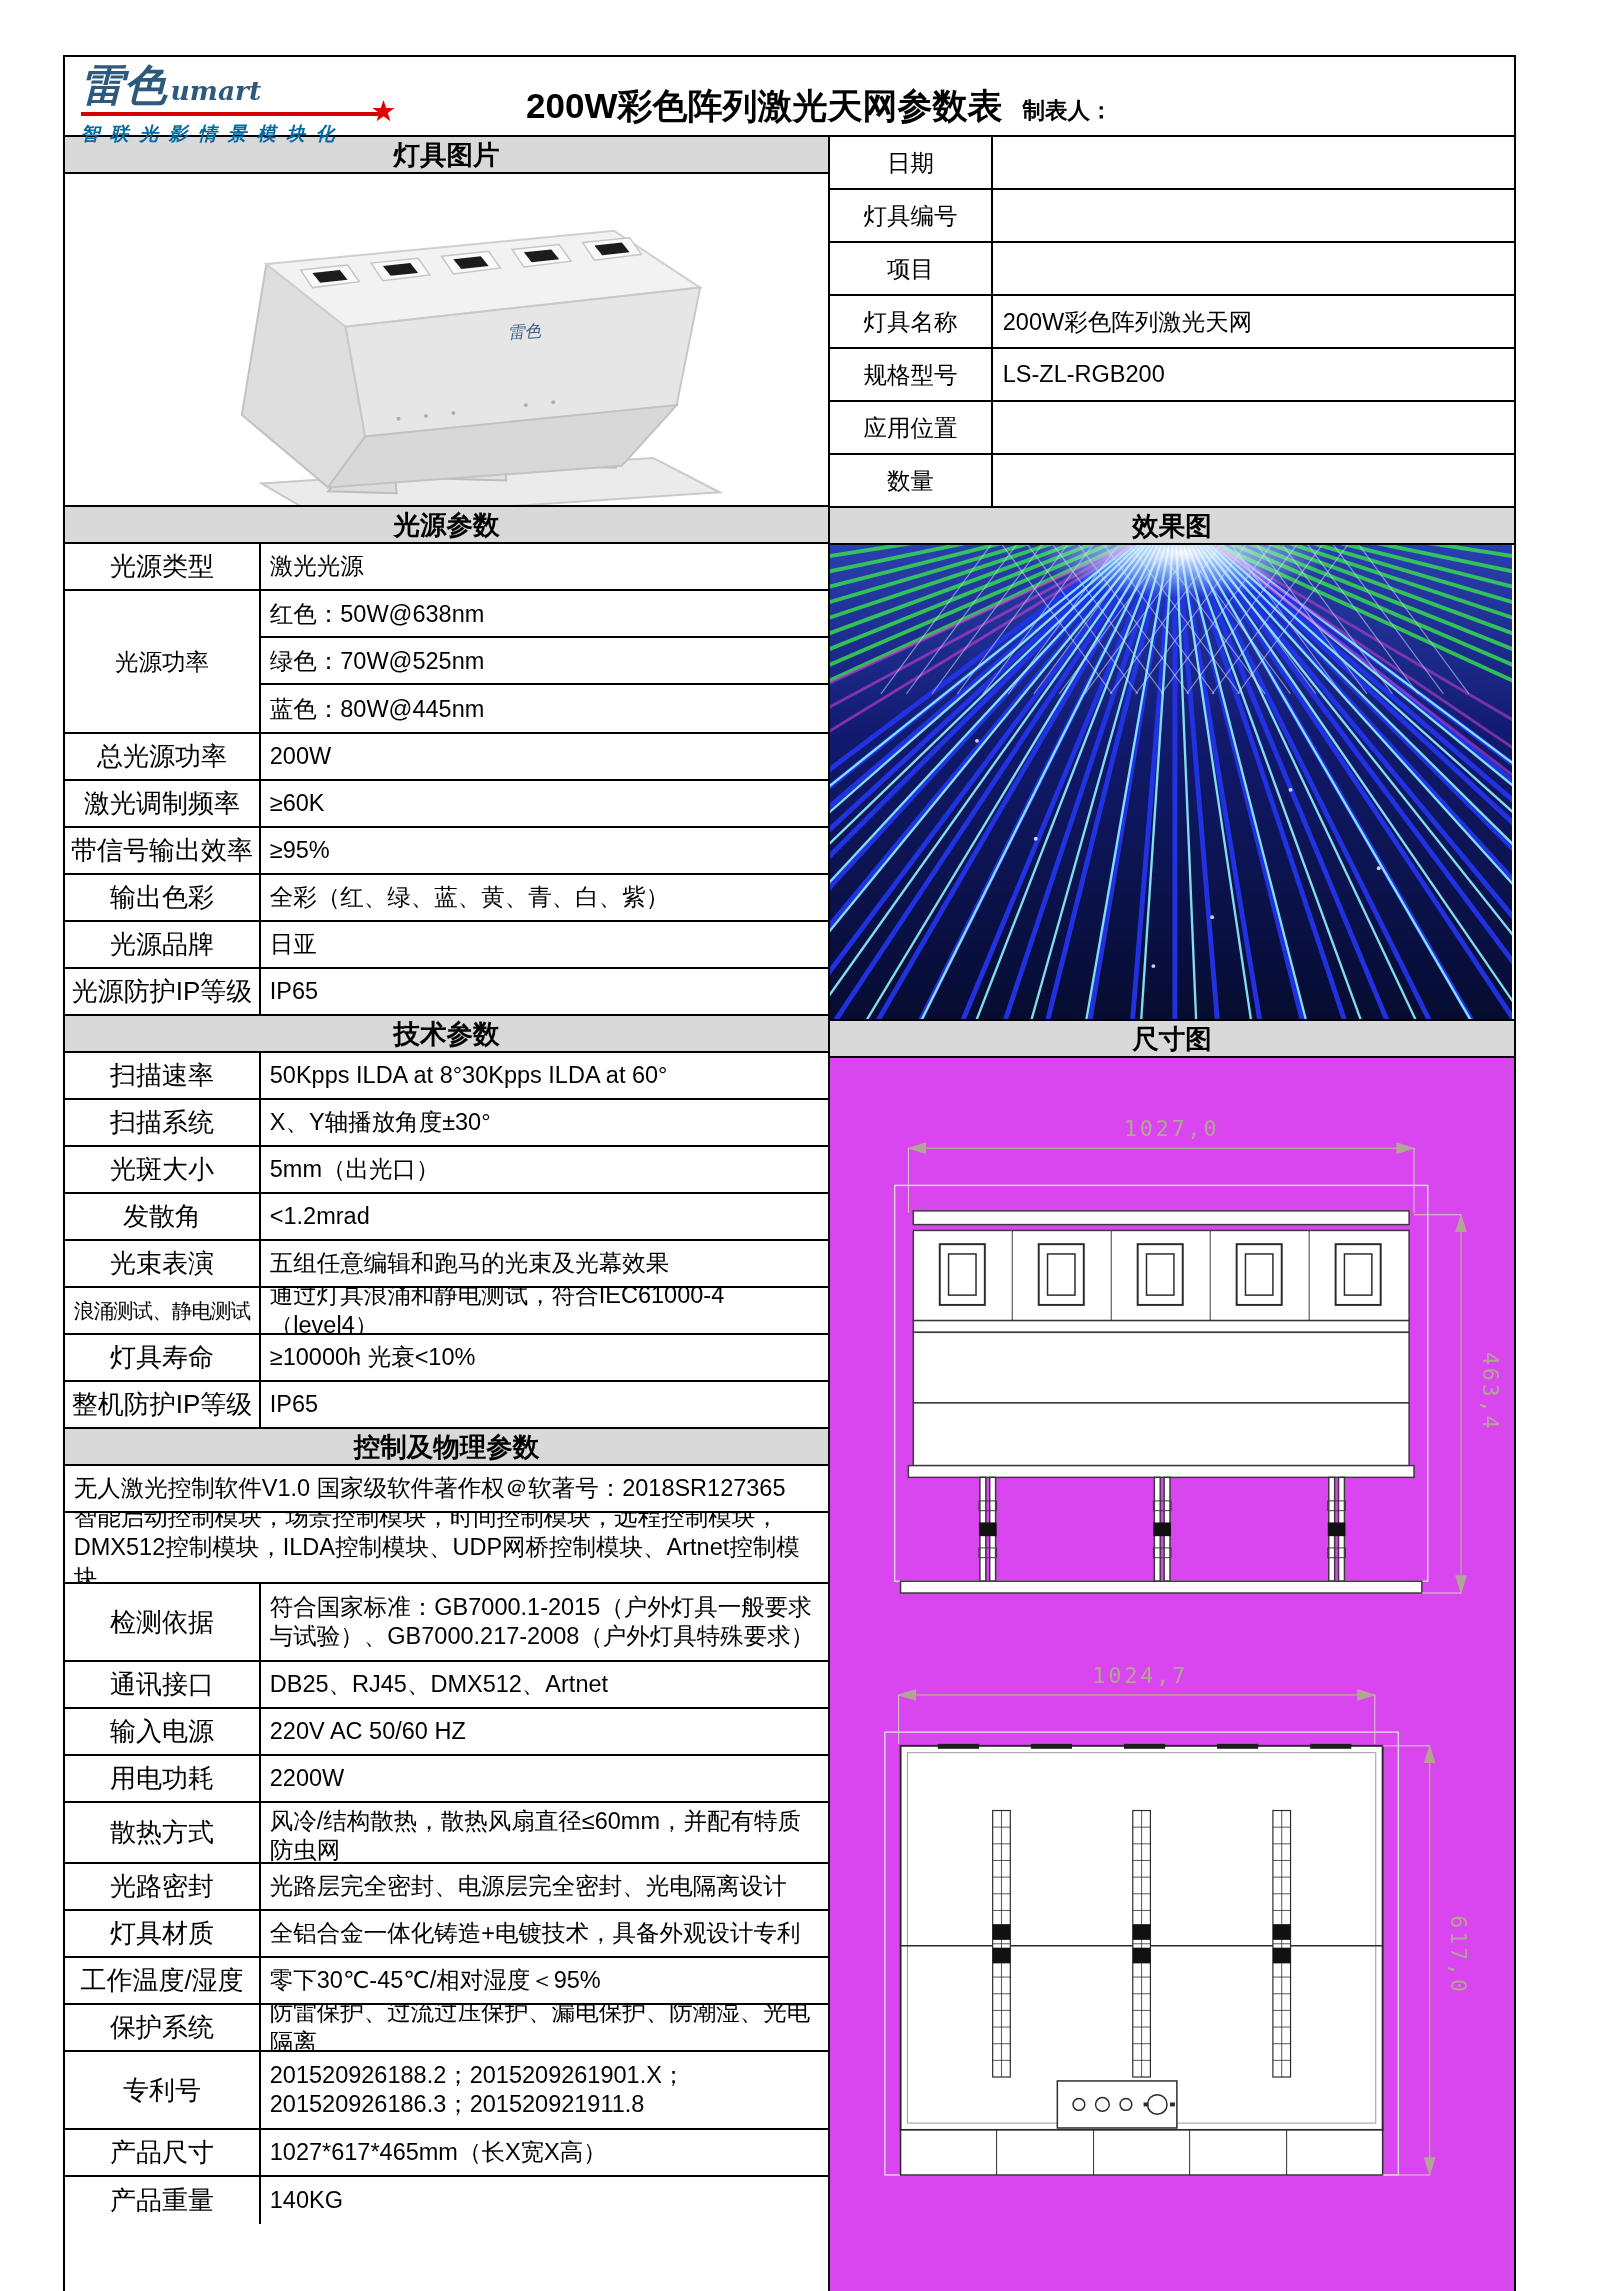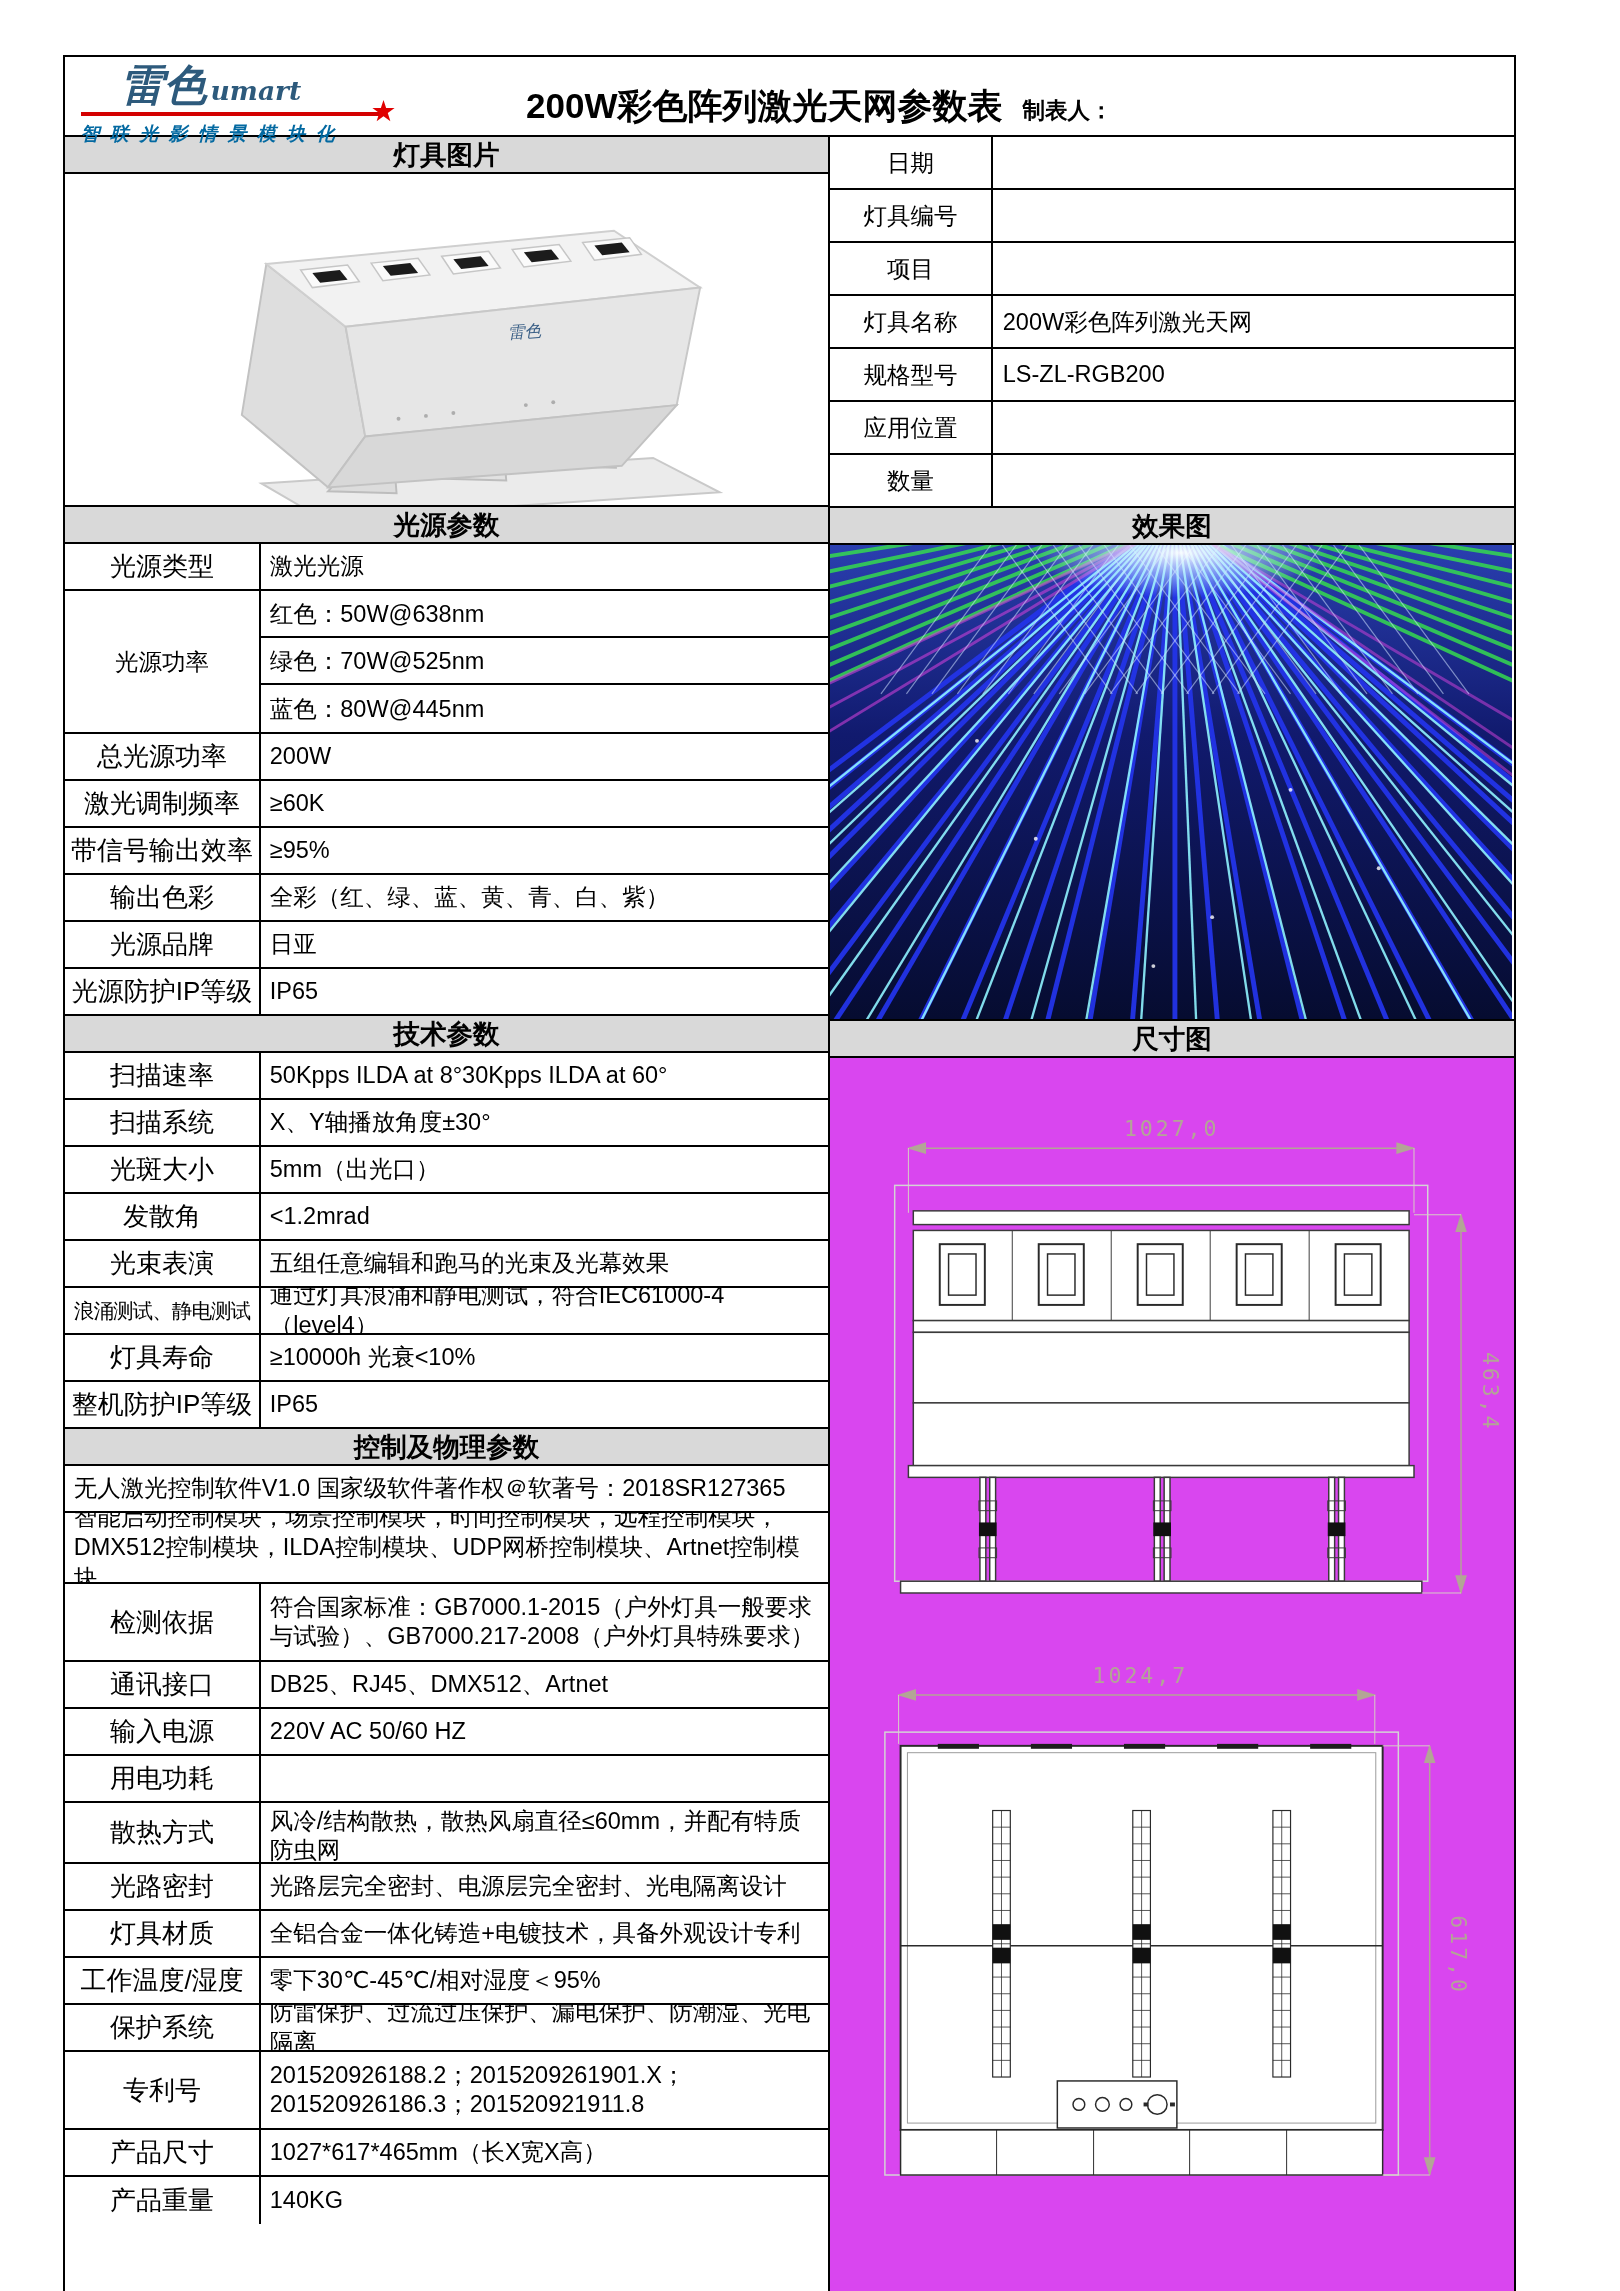--- a/index.html
+++ b/index.html
@@ -7,21 +7,21 @@
     width:1620px;height:2292px;background:#ffffff;position:relative;overflow:hidden;
     font-family:"Liberation Sans","DejaVu Sans",sans-serif;color:#000;
   }
   .page{
     position:absolute;left:63px;top:55px;width:1453px;
     border:2.9px solid #000;background:#fff;box-sizing:border-box;
   }
   
   .page-header{height:78px;position:relative;}
   .logo-block{position:absolute;left:15.7px;top:5.9px;width:323px;}
-  .logo-line1{position:relative;height:47px;margin-left:40px;}
+  .logo-line1{position:relative;height:47px;}
   .brand-cn{font-family:"DejaVu Serif","Liberation Serif",serif;font-style:italic;font-weight:bold;
     font-size:43px;color:#2d5a7c;line-height:45px;}
   .brand-en{font-family:"DejaVu Serif","Liberation Serif",serif;font-style:italic;font-weight:bold;
     font-size:26.5px;color:#2d5a7c;margin-left:3.9px;}
   .logo-rule{position:relative;width:302px;height:3.9px;background:#d40000;margin-top:2px;}
   .logo-star{position:absolute;right:-13.7px;top:-14.7px;color:#e00000;font-size:29px;line-height:29px;}
   .logo-tagline{margin-top:4.9px;font-weight:bold;font-style:italic;font-size:18.6px;color:#0369a1;letter-spacing:10.8px;white-space:nowrap;}
   .title-row{position:absolute;left:461px;top:25.5px;white-space:nowrap;}
   .doc-title{font-size:35px;font-weight:bold;display:inline-block;}
   .maker{font-size:22.5px;font-weight:bold;display:inline-block;margin-left:15.7px;}
@@ -225,20 +225,21 @@
       <div class="r">
         <div class="lab">通讯接口</div>
         <div class="val">DB25、RJ45、DMX512、Artnet</div>
       </div>
       <div class="r">
         <div class="lab">输入电源</div>
         <div class="val">220V AC 50/60 HZ</div>
       </div>
       <div class="r">
         <div class="lab">用电功耗</div>
+        <div class="val">2200W</div>
       </div>
       <div class="r h62">
         <div class="lab">散热方式</div>
         <div class="val" style="align-items:flex-start;padding-top:3.9px;">风冷/结构散热，散热风扇直径≤60mm，并配有特质防虫网</div>
       </div>
       <div class="r">
         <div class="lab">光路密封</div>
         <div class="val">光路层完全密封、电源层完全密封、光电隔离设计</div>
       </div>
       <div class="r">

